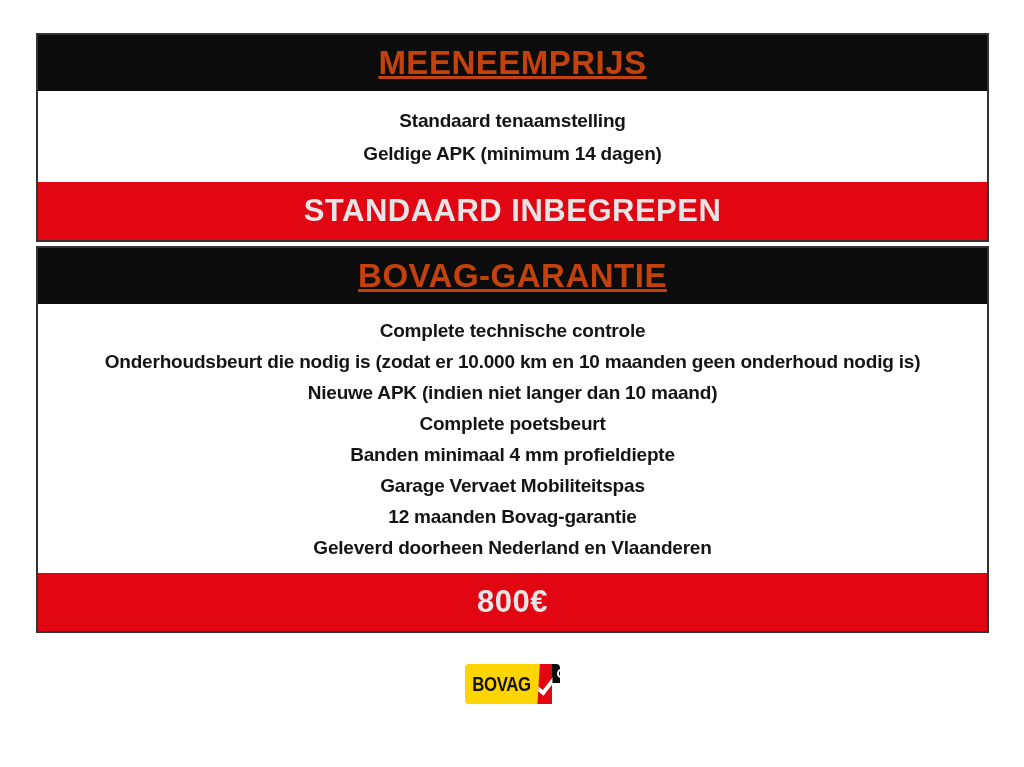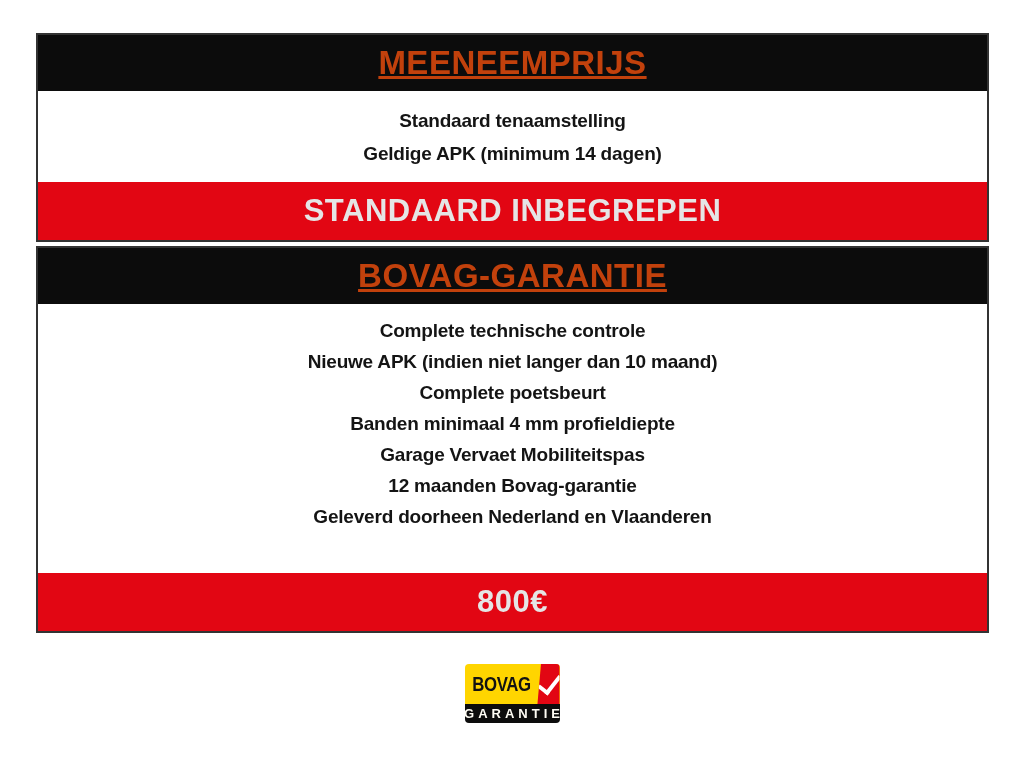--- a/index.html
+++ b/index.html
@@ -44,21 +44,21 @@
     font-size:37px; line-height:33px; color:#d2232a; letter-spacing:-1px;
     margin-top:1px;
   }
   .gv-axel {
     margin-top:5px; height:25px; border-radius:13px; background:#121212;
     color:#ffffff; font-size:13px;
     display:flex; align-items:center; justify-content:center;
     letter-spacing:15px; padding-left:15px; box-sizing:border-box;
   }
   .bovag-logo {
-    width:95px; border-radius:4px; overflow:hidden; display:flex; flex-direction:column;
+    width:95px; border-radius:4px; overflow:hidden; display:flex; flex-direction:row;
   }
   .bovag-top { height:40px; background:#ffd500; display:flex; }
   .bovag-name-box { flex:1.6; display:flex; align-items:center; justify-content:center; }
   .bovag-name {
     color:#121212; font-size:21px; transform:scaleX(0.8); letter-spacing:-0.5px;
   }
   .bovag-red {
     flex:1; background:#e20613;
     clip-path:polygon(16% 0, 100% 0, 100% 100%, 0 100%);
     display:flex; align-items:center; justify-content:center;
@@ -85,20 +85,21 @@
       <div class="line">Standaard tenaamstelling</div>
       <div class="line">Geldige APK (minimum 14 dagen)</div>
     </div>
     <div class="red-banner">STANDAARD INBEGREPEN</div>
   </div>
 
   <div class="card card2">
     <div class="card-header">BOVAG-GARANTIE</div>
     <div class="card-body">
       <div class="line">Complete technische controle</div>
+      <div class="line">Onderhoudsbeurt die nodig is (zodat er 10.000 km en 10 maanden geen onderhoud nodig is)</div>
       <div class="line">Nieuwe APK (indien niet langer dan 10 maand)</div>
       <div class="line">Complete poetsbeurt</div>
       <div class="line">Banden minimaal 4 mm profieldiepte</div>
       <div class="line">Garage Vervaet Mobiliteitspas</div>
       <div class="line">12 maanden Bovag-garantie</div>
       <div class="line">Geleverd doorheen Nederland en Vlaanderen</div>
     </div>
     <div class="red-banner">800€</div>
   </div>
 

